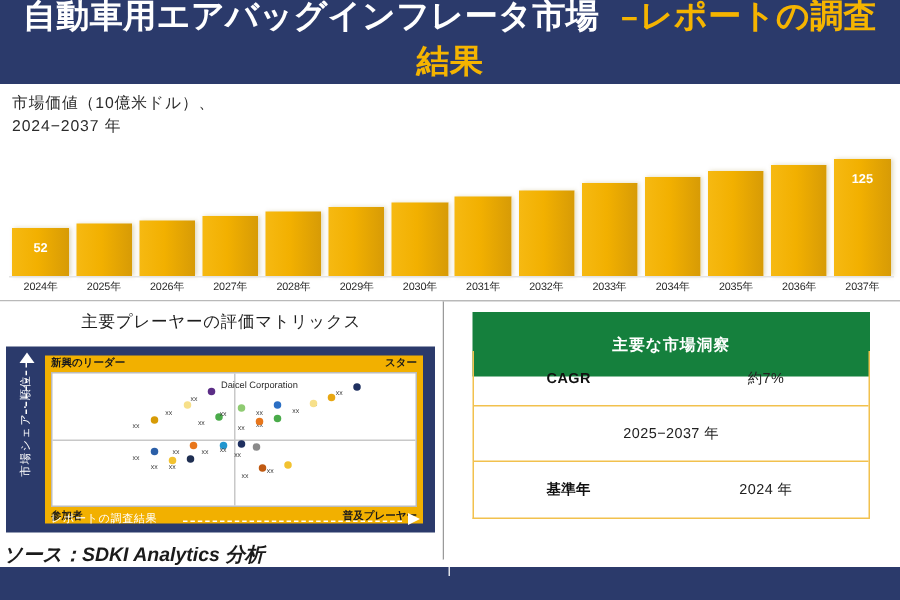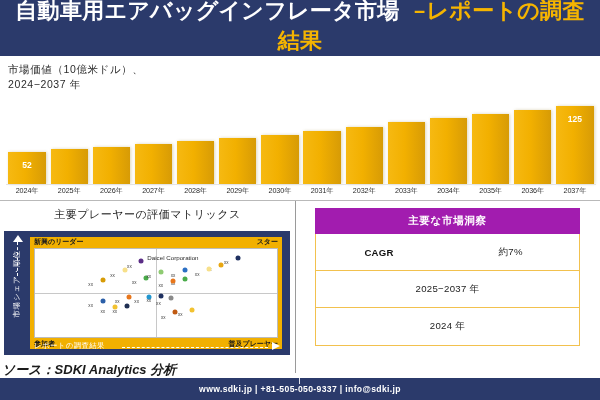--- a/index.html
+++ b/index.html
@@ -177,22 +177,22 @@
   #source-note {
     position:absolute; left:2px; top:160px;
     font-size:13px; font-style:italic; font-weight:bold; color:#1b1b1b;
   }
 
   
   #insights-panel {
     position:absolute; left:305px; top:208px; width:285px; height:158px;
   }
   #insights-header {
-    position:absolute; left:10px; top:0; width:265px; height:26px;
-    background:#a21caf;
+    position:absolute; left:10px; top:0; width:265px; height:43px;
+    background:#15803d;
     display:flex; align-items:center; justify-content:center;
   }
   #insights-header-text {
     font-size:10.5px; font-weight:bold; color:#ffffff; letter-spacing:.7px;
   }
   #insights-table {
     position:absolute; left:10px; top:26px; width:265px;
     border:1px solid #f2c14e; border-top:none;
   }
   .ins-row {
@@ -388,21 +388,21 @@
   </div>
   <div id="insights-table">
       <div class="ins-row">
         <div class="ins-key">CAGR</div>
         <div class="ins-val">約7%</div>
       </div>
       <div class="ins-row">
         <div class="ins-val">2025−2037 年</div>
       </div>
       <div class="ins-row">
+        <div class="ins-key">基準年</div>
         <div class="ins-val">2024 年</div>
       </div>
     </div>
 </div>
 
 <div id="footer">
   <div id="footer-tick"></div>
-  <span id="footer-text">www.sdki.jp | +81-505-050-9337 | info@sdki.jp</span>
 </div>
 
 </body></html>

